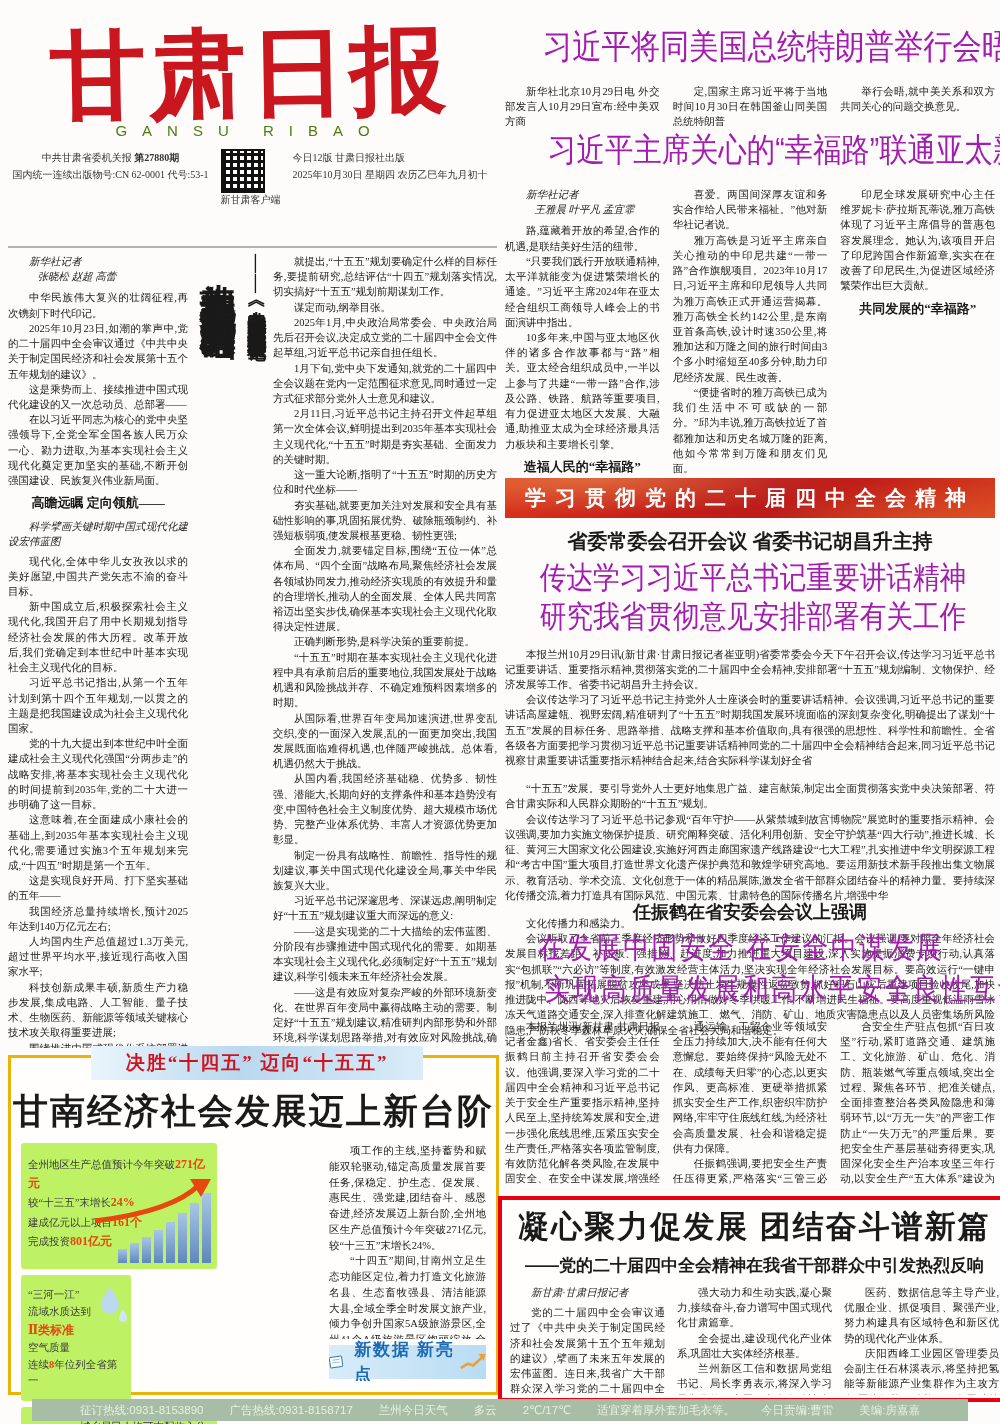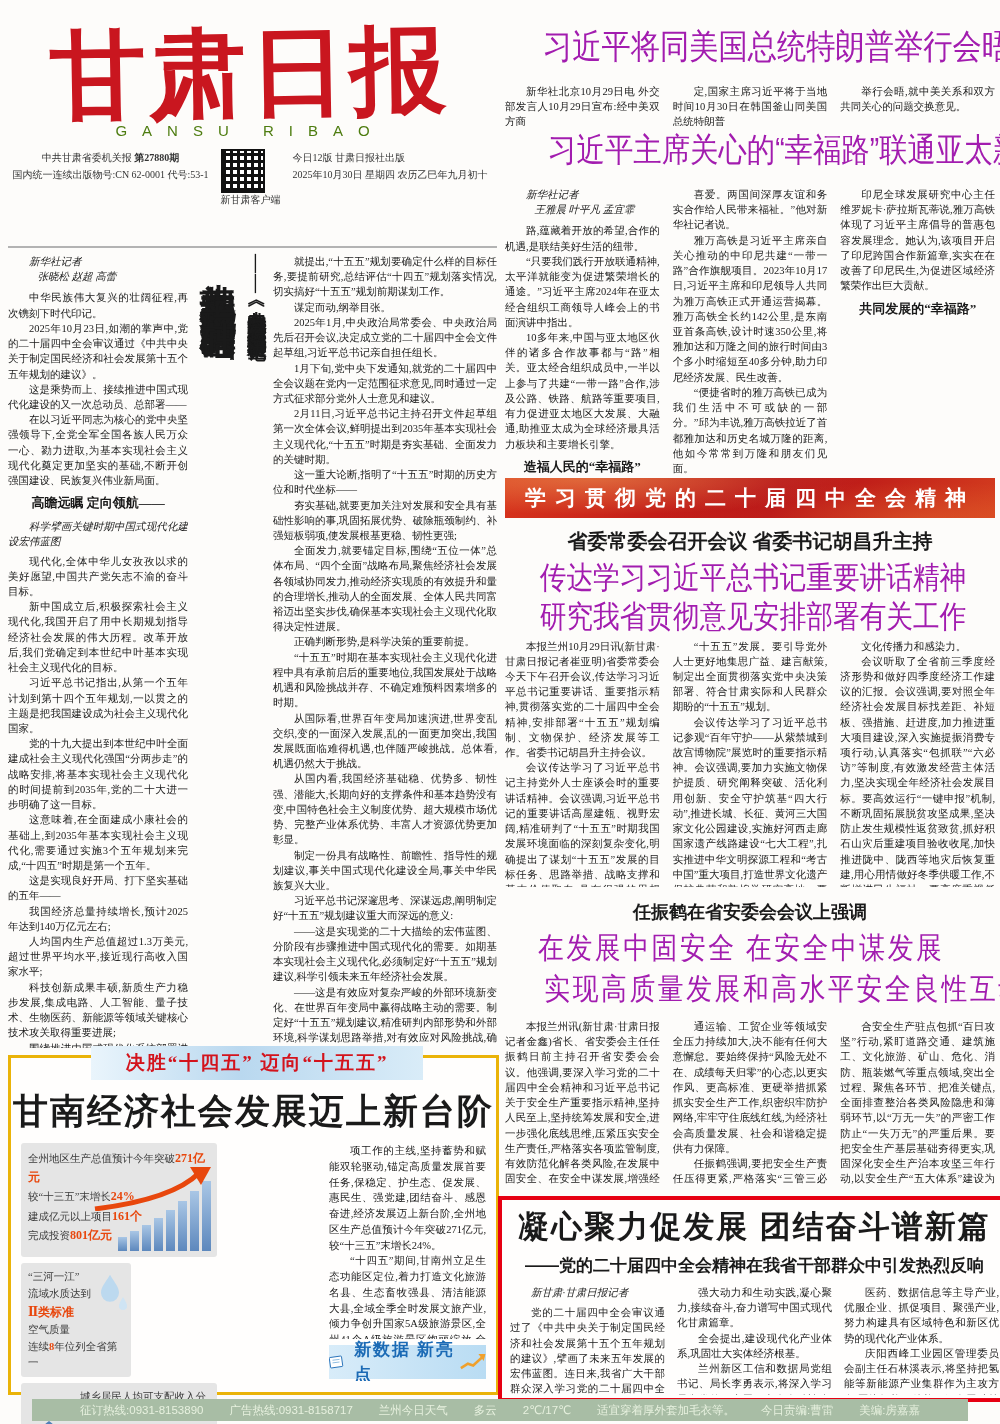--- a/index.html
+++ b/index.html
@@ -46,21 +46,21 @@
        linear-gradient(100deg,#d6331c,#b50e16 55%,#d23a1e);}
   
   .gnbox{width:485px;height:334px;border:3px solid #eab308;background:#fffefd;}
   .gnbanner{position:absolute;left:80px;top:-12px;width:332px;height:34px;line-height:34px;
      text-align:center;font-weight:900;font-size:19px;color:#d3131c;letter-spacing:2px;
      background:linear-gradient(90deg,#eaf5fc,#b9d8ef 45%,#d9ecf8);}
   .gnh1{margin-top:30px;font-weight:900;font-size:35px;text-align:center;letter-spacing:2px;white-space:nowrap;}
   .gngrid{display:flex;gap:8px;padding:8px 10px 0 10px;}
   .gnleft{width:300px;}
   .gnboxes{display:flex;flex-wrap:wrap;gap:6px;}
-  .stat{background:#e5e5e5;border-radius:3px;padding:6px 7px;font-size:10.5px;line-height:1.6;color:#3a3a3a;position:relative;overflow:hidden;}
+  .stat{background:#bef264;border-radius:3px;padding:12px 7px;font-size:10.5px;line-height:1.6;color:#3a3a3a;position:relative;overflow:hidden;}
   .s1{width:182px;height:102px;}
   .s2{width:96px;height:102px;}
   .s3{width:182px;height:104px;}
   .num{color:#e8470d;font-weight:700;}
   .numb{color:#e8470d;font-weight:900;font-size:12px;}
   .bars{position:absolute;right:6px;bottom:6px;display:flex;align-items:flex-end;gap:3px;}
   .bars i{display:block;width:9px;background:linear-gradient(#a9c6e5,#5d88bd);}
   .gnright{flex:1;font-size:10.5px;line-height:1.5;text-align:justify;overflow:hidden;}
   .gnright p{margin:0;text-indent:2em;}
   .gnlogo{margin-top:6px;height:34px;display:flex;align-items:center;justify-content:center;gap:6px;
@@ -202,21 +202,21 @@
   <div class="abs redbanner sans" style="left:505px;top:478px;">
     <span>学习贯彻党的二十届四中全会精神</span>
   </div>
 
   <div class="abs" style="left:505px;top:528px;width:490px;">
     <div class="kicker" style="font-size:20px;">省委常委会召开会议 省委书记胡昌升主持</div>
     <div class="hl sans" style="font-size:31px;line-height:1.25;margin-top:4px;">
       <span class="cond">传达学习习近平总书记重要讲话精神</span><br>
       <span class="cond">研究我省贯彻意见安排部署有关工作</span>
     </div>
-    <div class="body3" style="margin-top:2px;">
+    <div class="body3" style="margin-top:10px;flex-direction:column;">
       <div class="col" style="height:248px;">
           <p>本报兰州10月29日讯(新甘肃·甘肃日报记者崔亚明)省委常委会今天下午召开会议,传达学习习近平总书记重要讲话、重要指示精神,贯彻落实党的二十届四中全会精神,安排部署“十五五”规划编制、文物保护、经济发展等工作。省委书记胡昌升主持会议。</p>
           <p>会议传达学习了习近平总书记主持党外人士座谈会时的重要讲话精神。会议强调,习近平总书记的重要讲话高屋建瓴、视野宏阔,精准研判了“十五五”时期我国发展环境面临的深刻复杂变化,明确提出了谋划“十五五”发展的目标任务、思路举措、战略支撑和基本价值取向,具有很强的思想性、科学性和前瞻性。全省各级各方面要把学习贯彻习近平总书记重要讲话精神同党的二十届四中全会精神结合起来,同习近平总书记视察甘肃重要讲话重要指示精神结合起来,结合实际科学谋划好全省</p>
         </div>
       <div class="col" style="height:248px;">
           <p>“十五五”发展。要引导党外人士更好地集思广益、建言献策,制定出全面贯彻落实党中央决策部署、符合甘肃实际和人民群众期盼的“十五五”规划。</p>
           <p>会议传达学习了习近平总书记参观“百年守护——从紫禁城到故宫博物院”展览时的重要指示精神。会议强调,要加力实施文物保护提质、研究阐释突破、活化利用创新、安全守护筑基“四大行动”,推进长城、长征、黄河三大国家文化公园建设,实施好河西走廊国家遗产线路建设“七大工程”,扎实推进中华文明探源工程和“考古中国”重大项目,打造世界文化遗产保护典范和敦煌学研究高地。要运用新技术新手段推出集文物展示、教育活动、学术交流、文化创意于一体的精品展陈,激发全省干部群众团结奋斗的精神力量。要持续深化传播交流,着力打造具有国际风范、中国元素、甘肃特色的国际传播名片,增强中华</p>
         </div>
       <div class="col" style="height:248px;">
           <p>文化传播力和感染力。</p>

